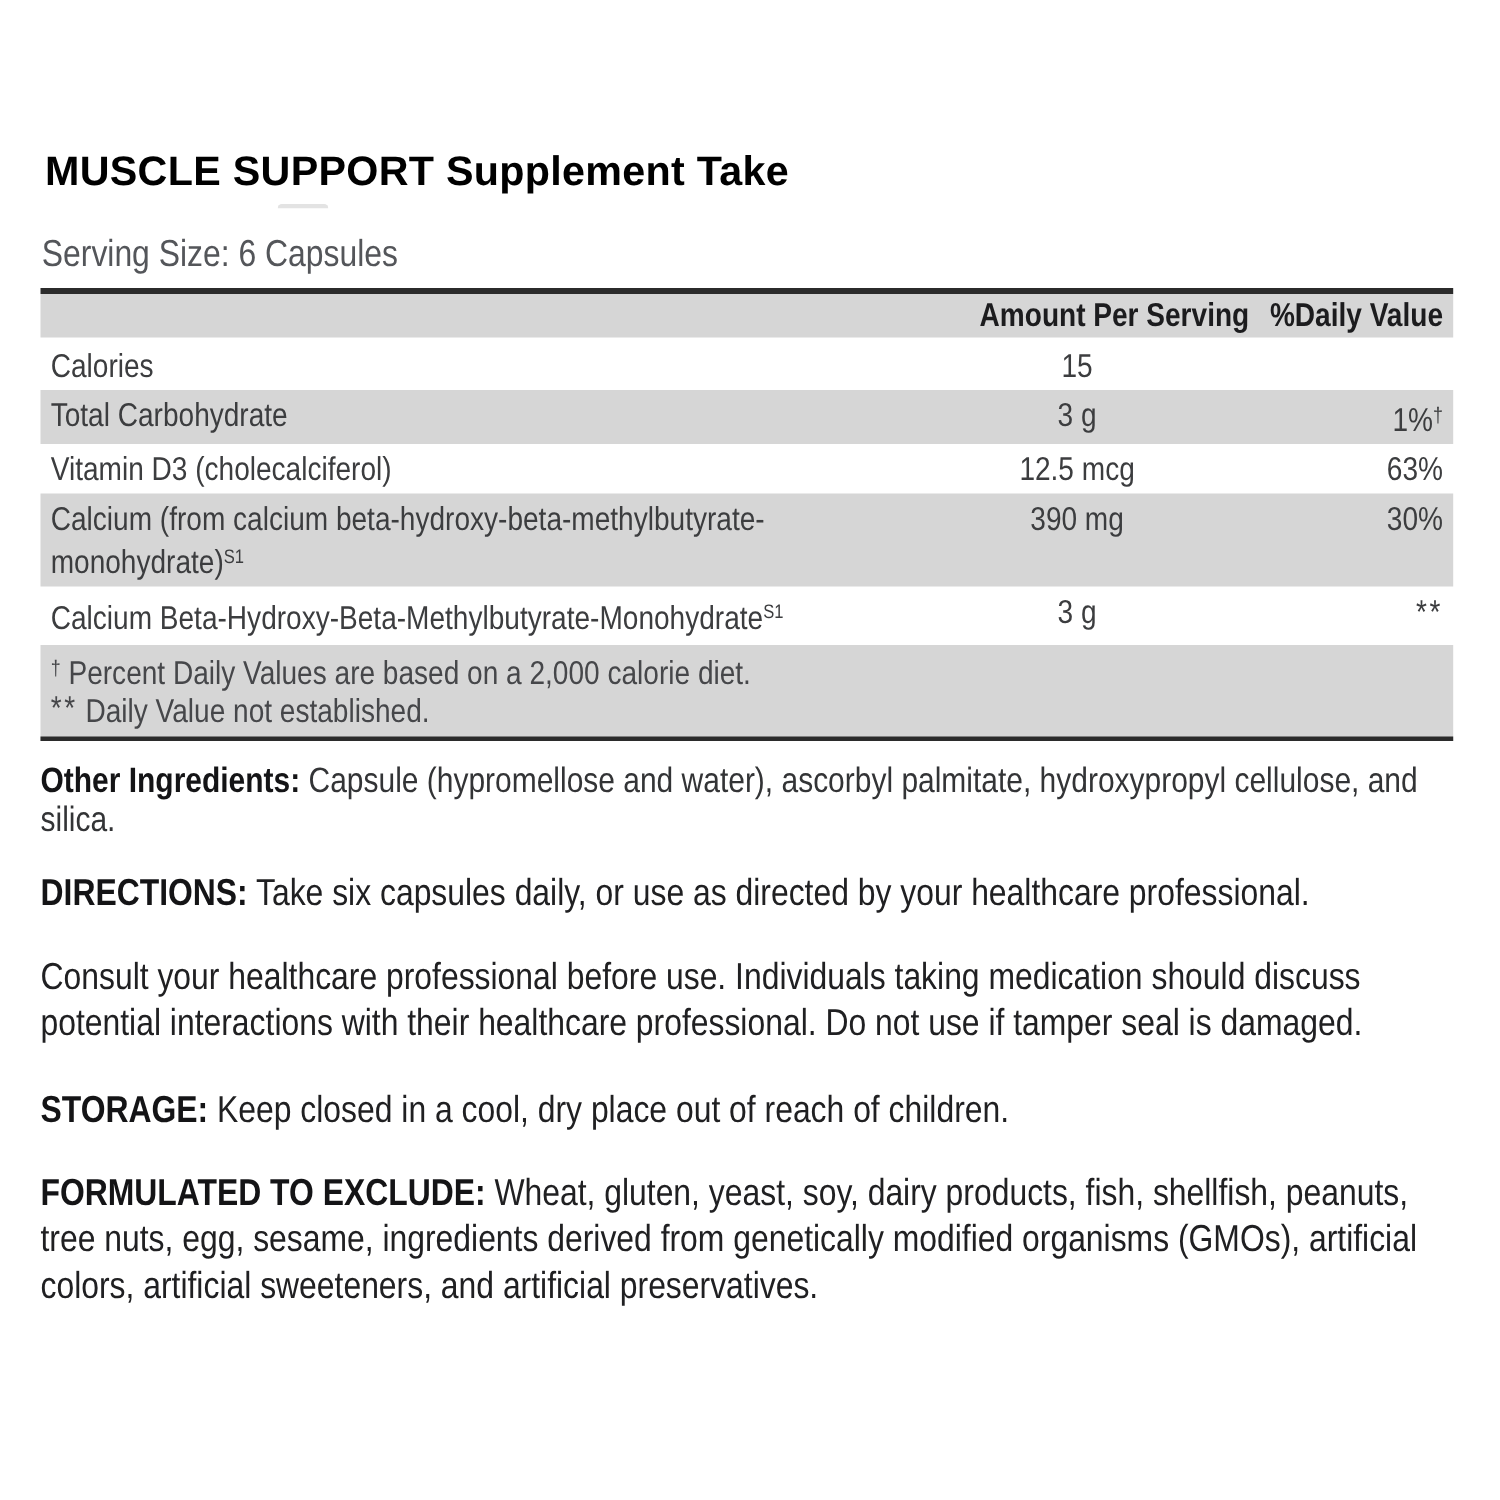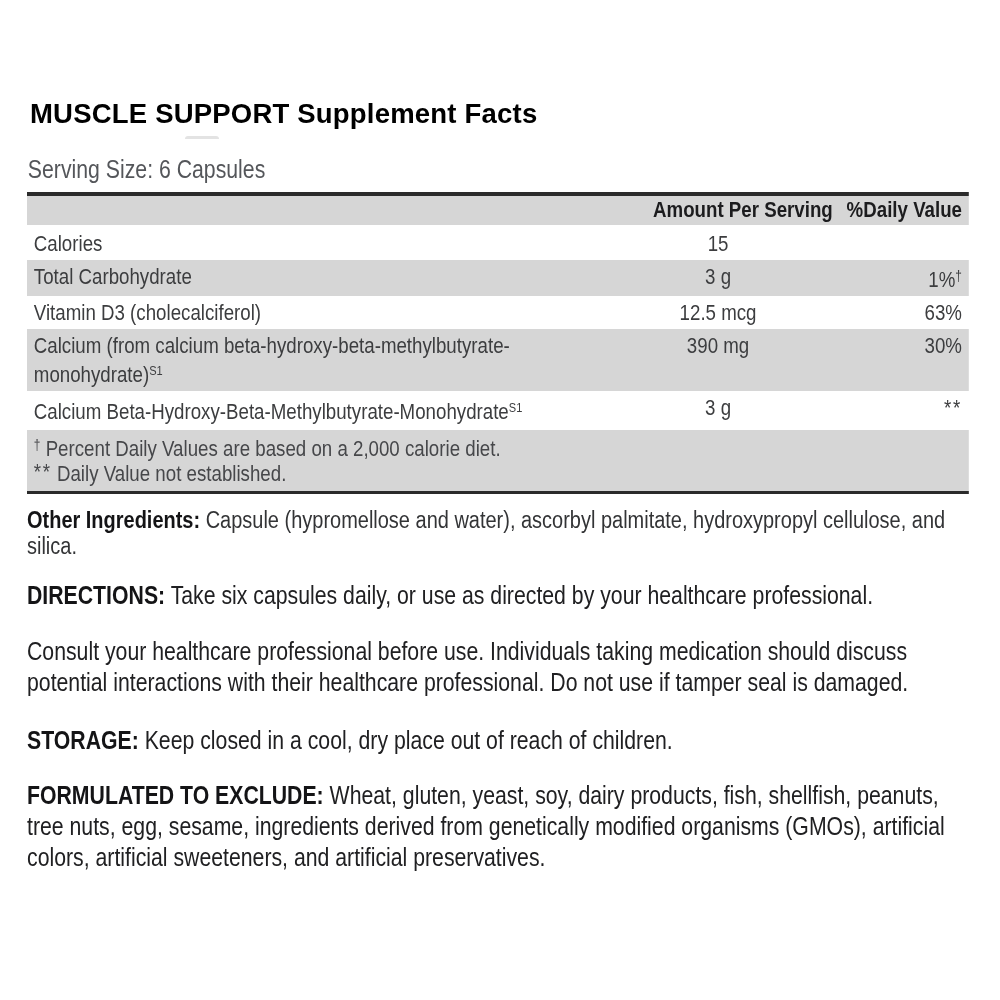--- a/index.html
+++ b/index.html
@@ -114,21 +114,21 @@
   .para.directions { margin-top: 21px; }
   .para.consult { margin-top: 25px; }
   .para.storage { margin-top: 27px; }
   .para.formulated { margin-top: 24px; }
 </style>
 </head>
 <body>
 
 <div class="page">
 
-  <h1 class="title">MUSCLE SUPPORT Supplement Facts</h1>
+  <h1 class="title">MUSCLE SUPPORT Supplement Take</h1>
   <div class="ghost-mark"></div>
 
   <div class="cond">
 
     <div class="serving">Serving Size: 6 Capsules</div>
 
     <div class="facts-table">
 
       <div class="thead">
         <div class="cell name"></div>

